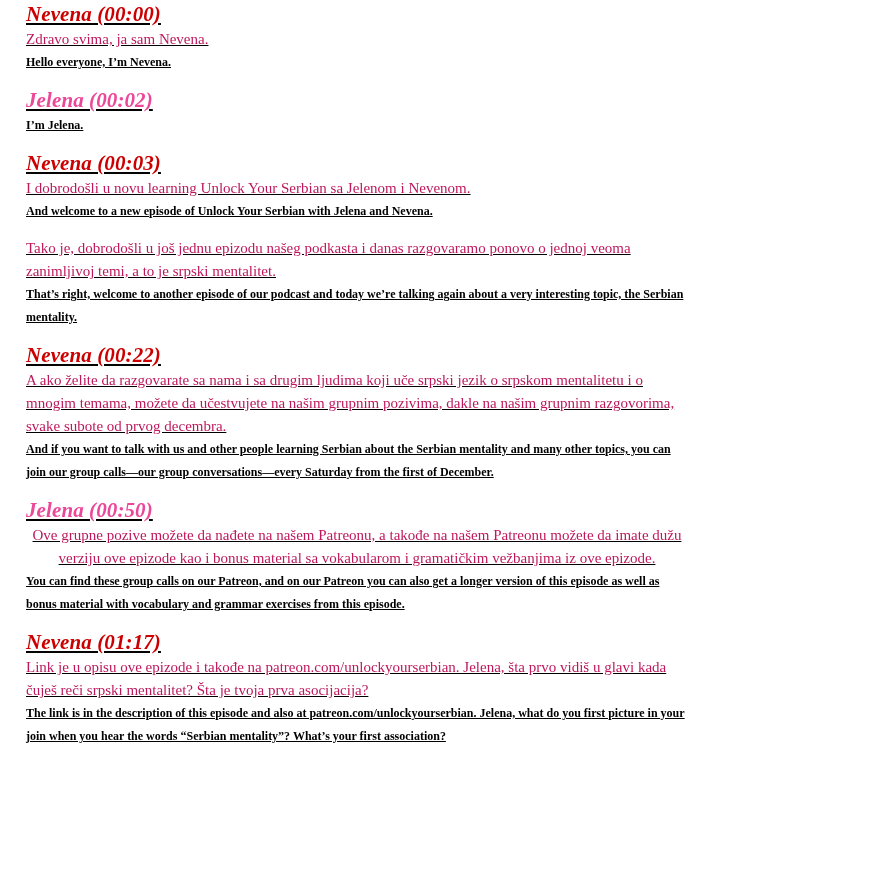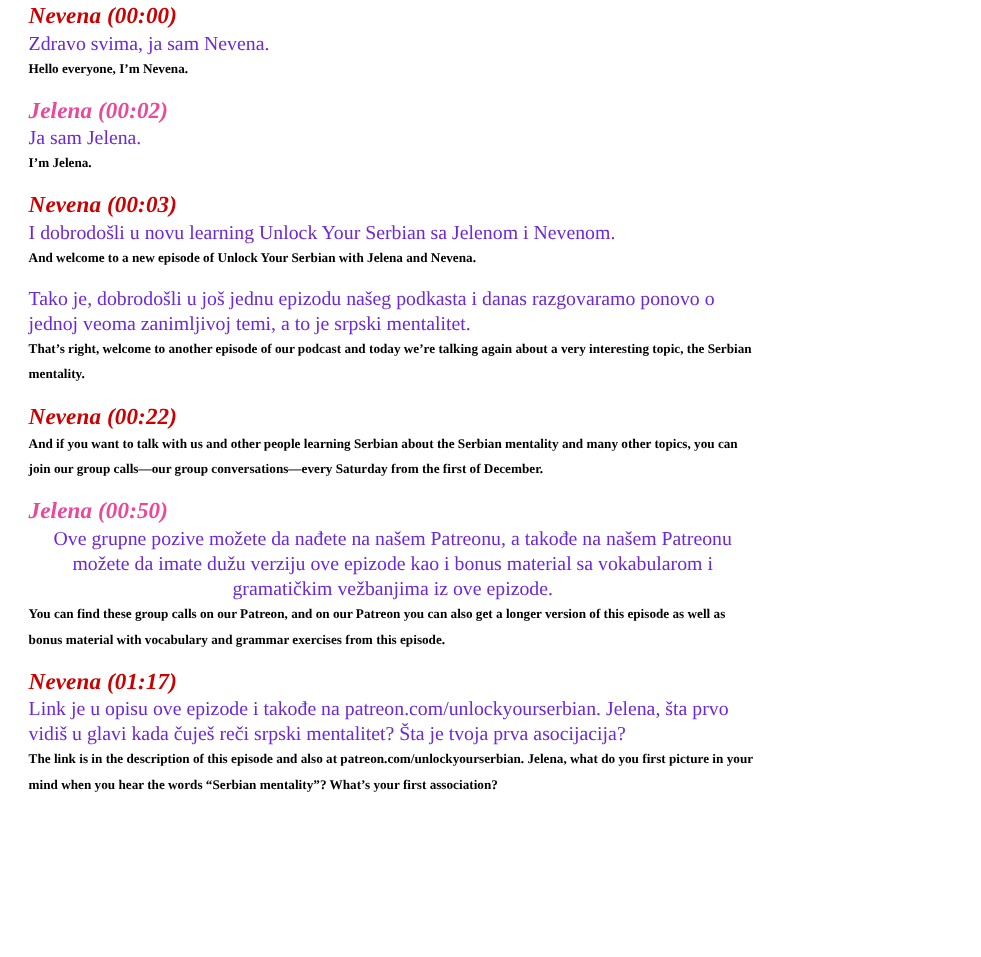--- a/index.html
+++ b/index.html
@@ -12,43 +12,44 @@
     height: 870px;
     overflow: hidden;
     font-family: "Liberation Serif", "DejaVu Serif", serif;
     color: #000000;
     -webkit-font-smoothing: none;
   }
   #transcript {
     padding: 2px 26px 0 26px;
     box-sizing: border-box;
     width: 714px;
+    text-decoration: underline;
   }
   .entry {
     margin: 0 0 14px 0;
   }
   .entry:last-child {
     margin-bottom: 0;
   }
   .speaker {
     font-weight: bold;
     font-style: italic;
     font-size: 21px;
     line-height: 25px;
     letter-spacing: 0.1px;
     margin: 0 0 1px 0;
     white-space: nowrap;
   }
   .speaker.nevena { color: #CC0000; }
   .speaker.jelena { color: #ec4899; }
   .source {
-    font-size: 18px;
+    font-size: 15px;
     line-height: 23px;
     font-weight: normal;
-    color: #6d28d9;
+    color: #be185d;
     margin: 0;
     max-width: 800px;
   }
   .translation {
     font-size: 12px;
     line-height: 23px;
     font-weight: bold;
     color: #000000;
     margin: 0;
     max-width: 806px;
@@ -70,45 +71,45 @@
 <div id="transcript">
 
   <div class="entry entry-0">
     <div class="speaker nevena">Nevena (00:00)</div>
     <div class="source">Zdravo svima, ja sam Nevena.</div>
     <div class="translation">Hello everyone, I’m Nevena.</div>
   </div>
 
   <div class="entry entry-1">
     <div class="speaker jelena">Jelena (00:02)</div>
-    <div class="source">Ja sam Jelena.</div>
     <div class="translation">I’m Jelena.</div>
   </div>
 
   <div class="entry entry-2">
     <div class="speaker nevena">Nevena (00:03)</div>
     <div class="source">I dobrodošli u novu learning Unlock Your Serbian sa Jelenom i Nevenom.</div>
     <div class="translation">And welcome to a new episode of Unlock Your Serbian with Jelena and Nevena.</div>
   </div>
 
   <div class="entry entry-3">
     <div class="source">Tako je, dobrodošli u još jednu epizodu našeg podkasta i danas razgovaramo ponovo o jednoj veoma zanimljivoj temi, a to je srpski mentalitet.</div>
     <div class="translation">That’s right, welcome to another episode of our podcast and today we’re talking again about a very interesting topic, the Serbian mentality.</div>
   </div>
 
   <div class="entry entry-4">
     <div class="speaker nevena">Nevena (00:22)</div>
+    <div class="source">A ako želite da razgovarate sa nama i sa drugim ljudima koji uče srpski jezik o srpskom mentalitetu i o mnogim temama, možete da učestvujete na našim grupnim pozivima, dakle na našim grupnim razgovorima, svake subote od prvog decembra.</div>
     <div class="translation">And if you want to talk with us and other people learning Serbian about the Serbian mentality and many other topics, you can join our group calls—our group conversations—every Saturday from the first of December.</div>
   </div>
 
   <div class="entry entry-5">
     <div class="speaker jelena">Jelena (00:50)</div>
     <div class="source">Ove grupne pozive možete da nađete na našem Patreonu, a takođe na našem Patreonu možete da imate dužu verziju ove epizode kao i bonus material sa vokabularom i gramatičkim vežbanjima iz ove epizode.</div>
     <div class="translation">You can find these group calls on our Patreon, and on our Patreon you can also get a longer version of this episode as well as bonus material with vocabulary and grammar exercises from this episode.</div>
   </div>
 
   <div class="entry entry-6">
     <div class="speaker nevena">Nevena (01:17)</div>
     <div class="source">Link je u opisu ove epizode i takođe na patreon.com/unlockyourserbian. Jelena, šta prvo vidiš u glavi kada čuješ reči srpski mentalitet? Šta je tvoja prva asocijacija?</div>
-    <div class="translation">The link is in the description of this episode and also at patreon.com/unlockyourserbian. Jelena, what do you first picture in your mind when you hear the words “Serbian mentality”? What’s your first association?</div>
+    <div class="translation">The link is in the description of this episode and also at patreon.com/unlockyourserbian. Jelena, what do you first picture in your join when you hear the words “Serbian mentality”? What’s your first association?</div>
   </div>
 
 </div>
 
 </body></html>

